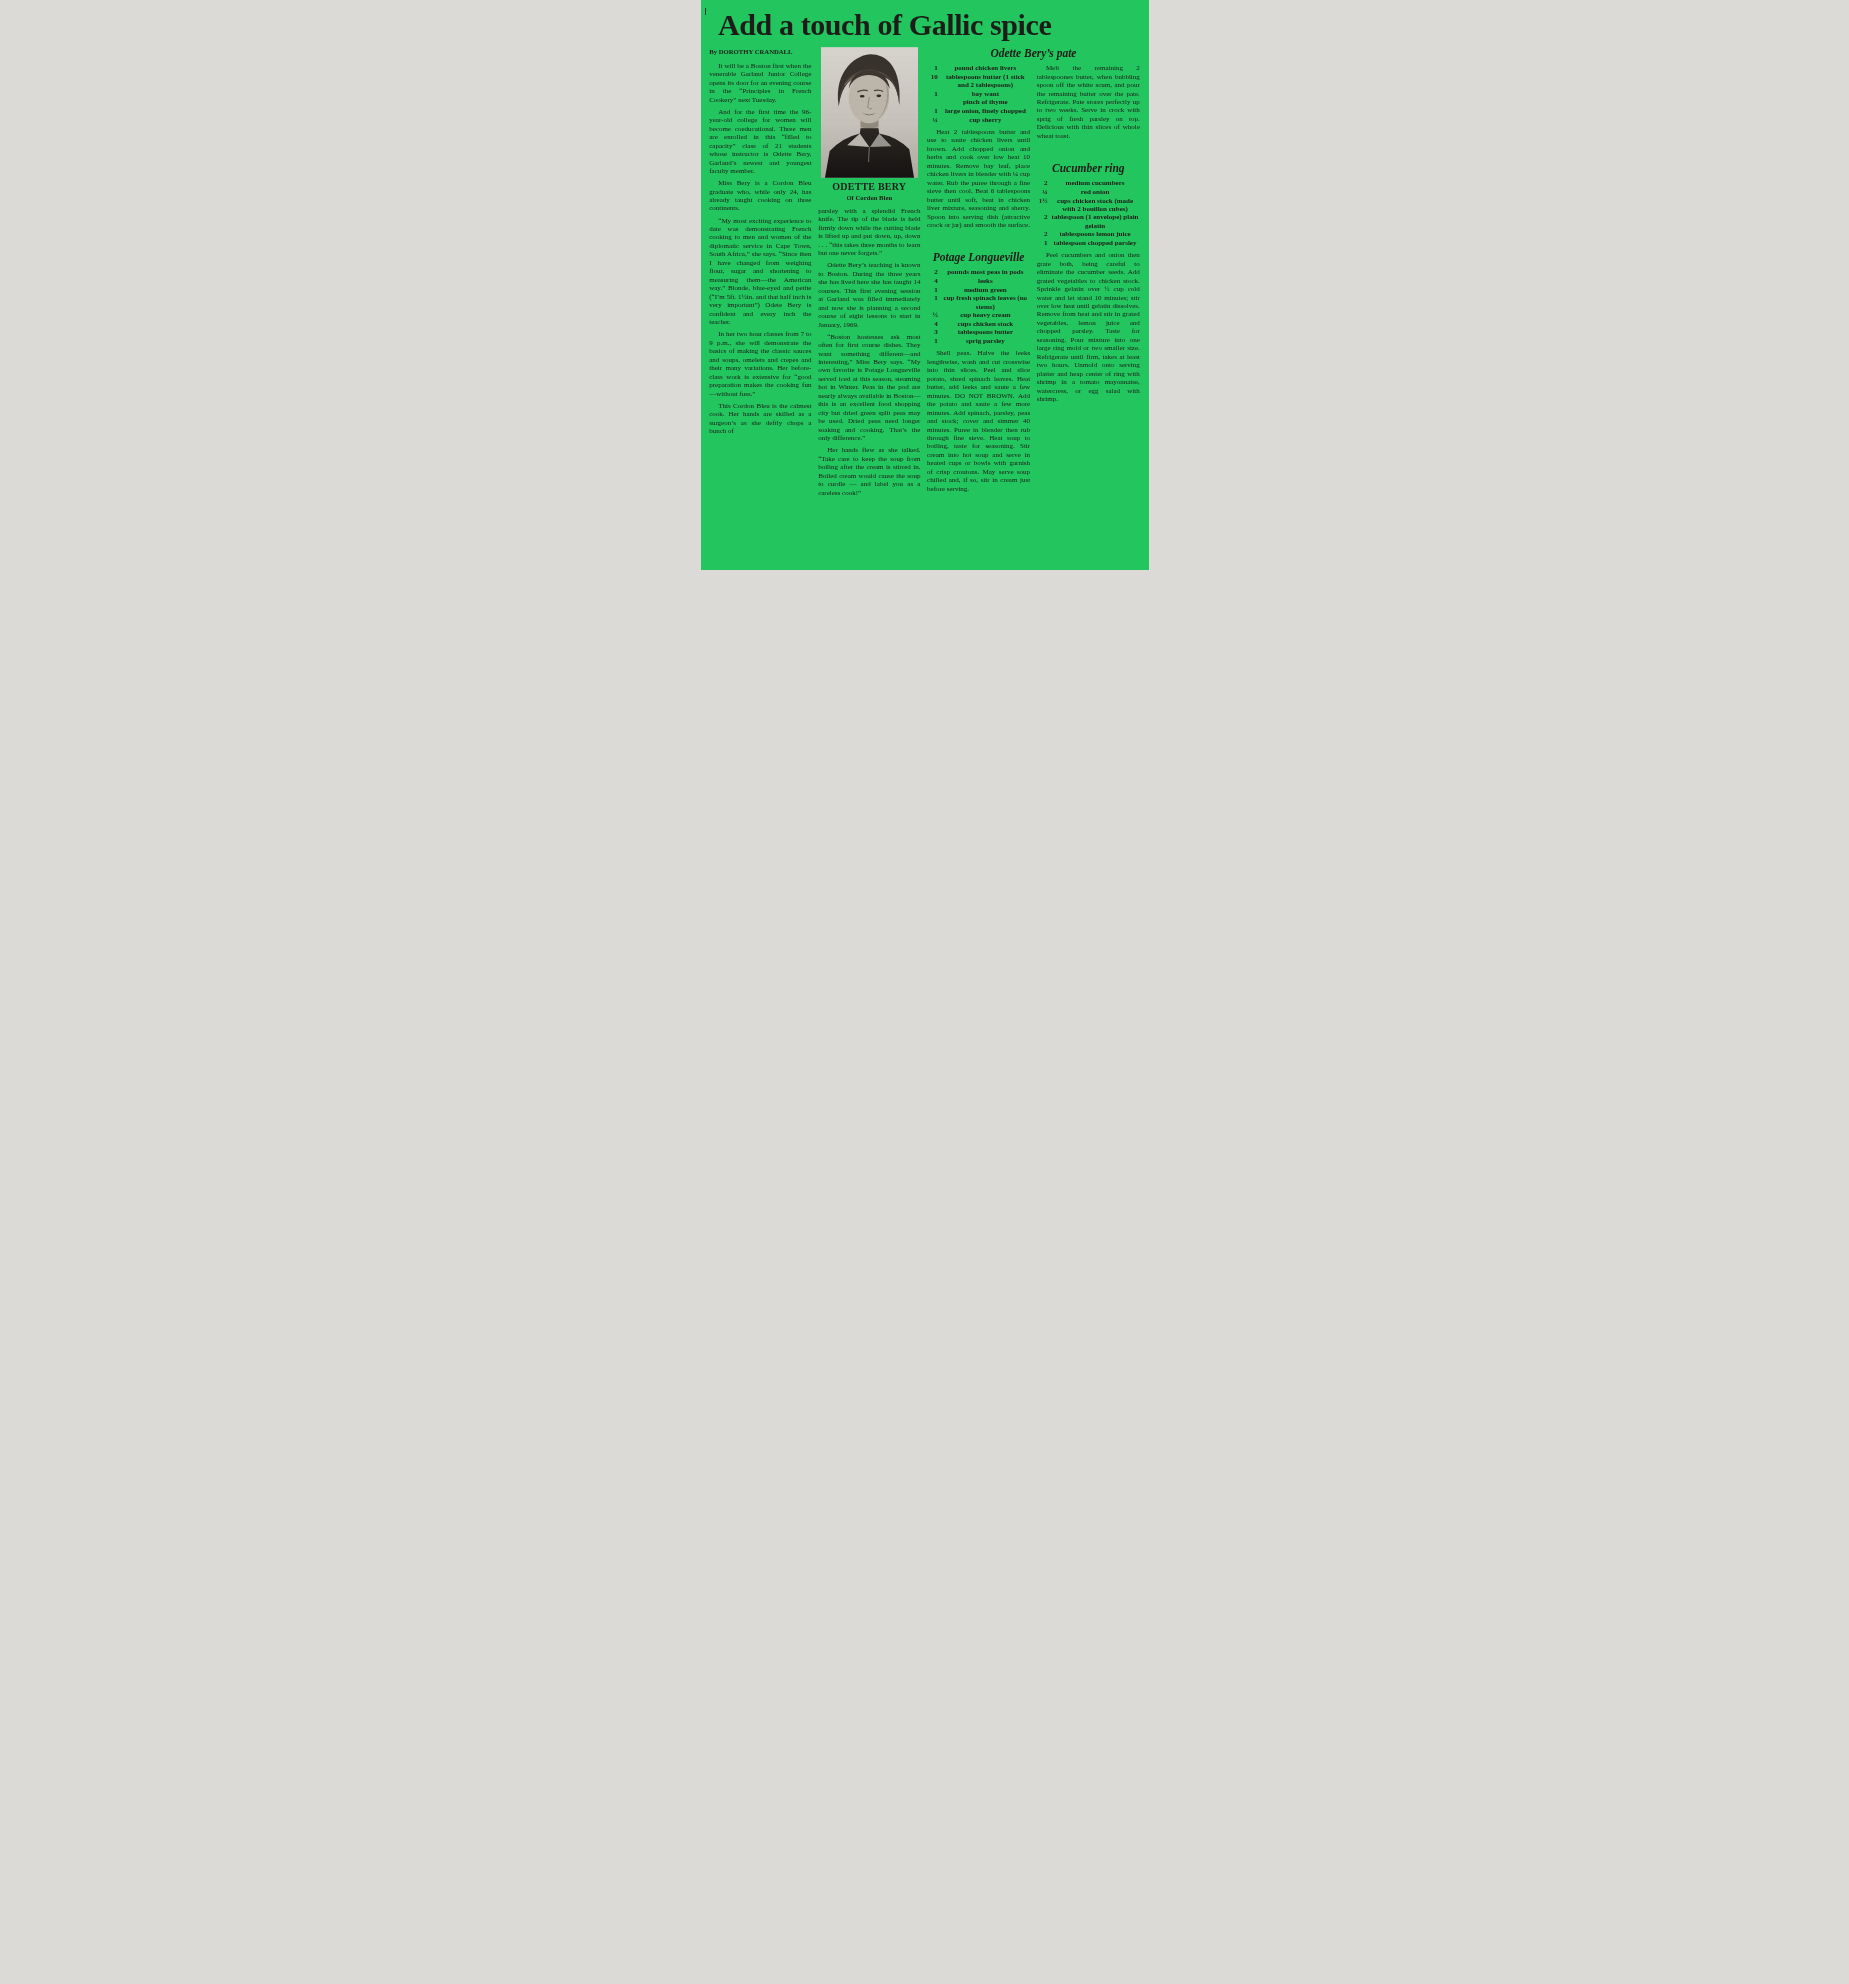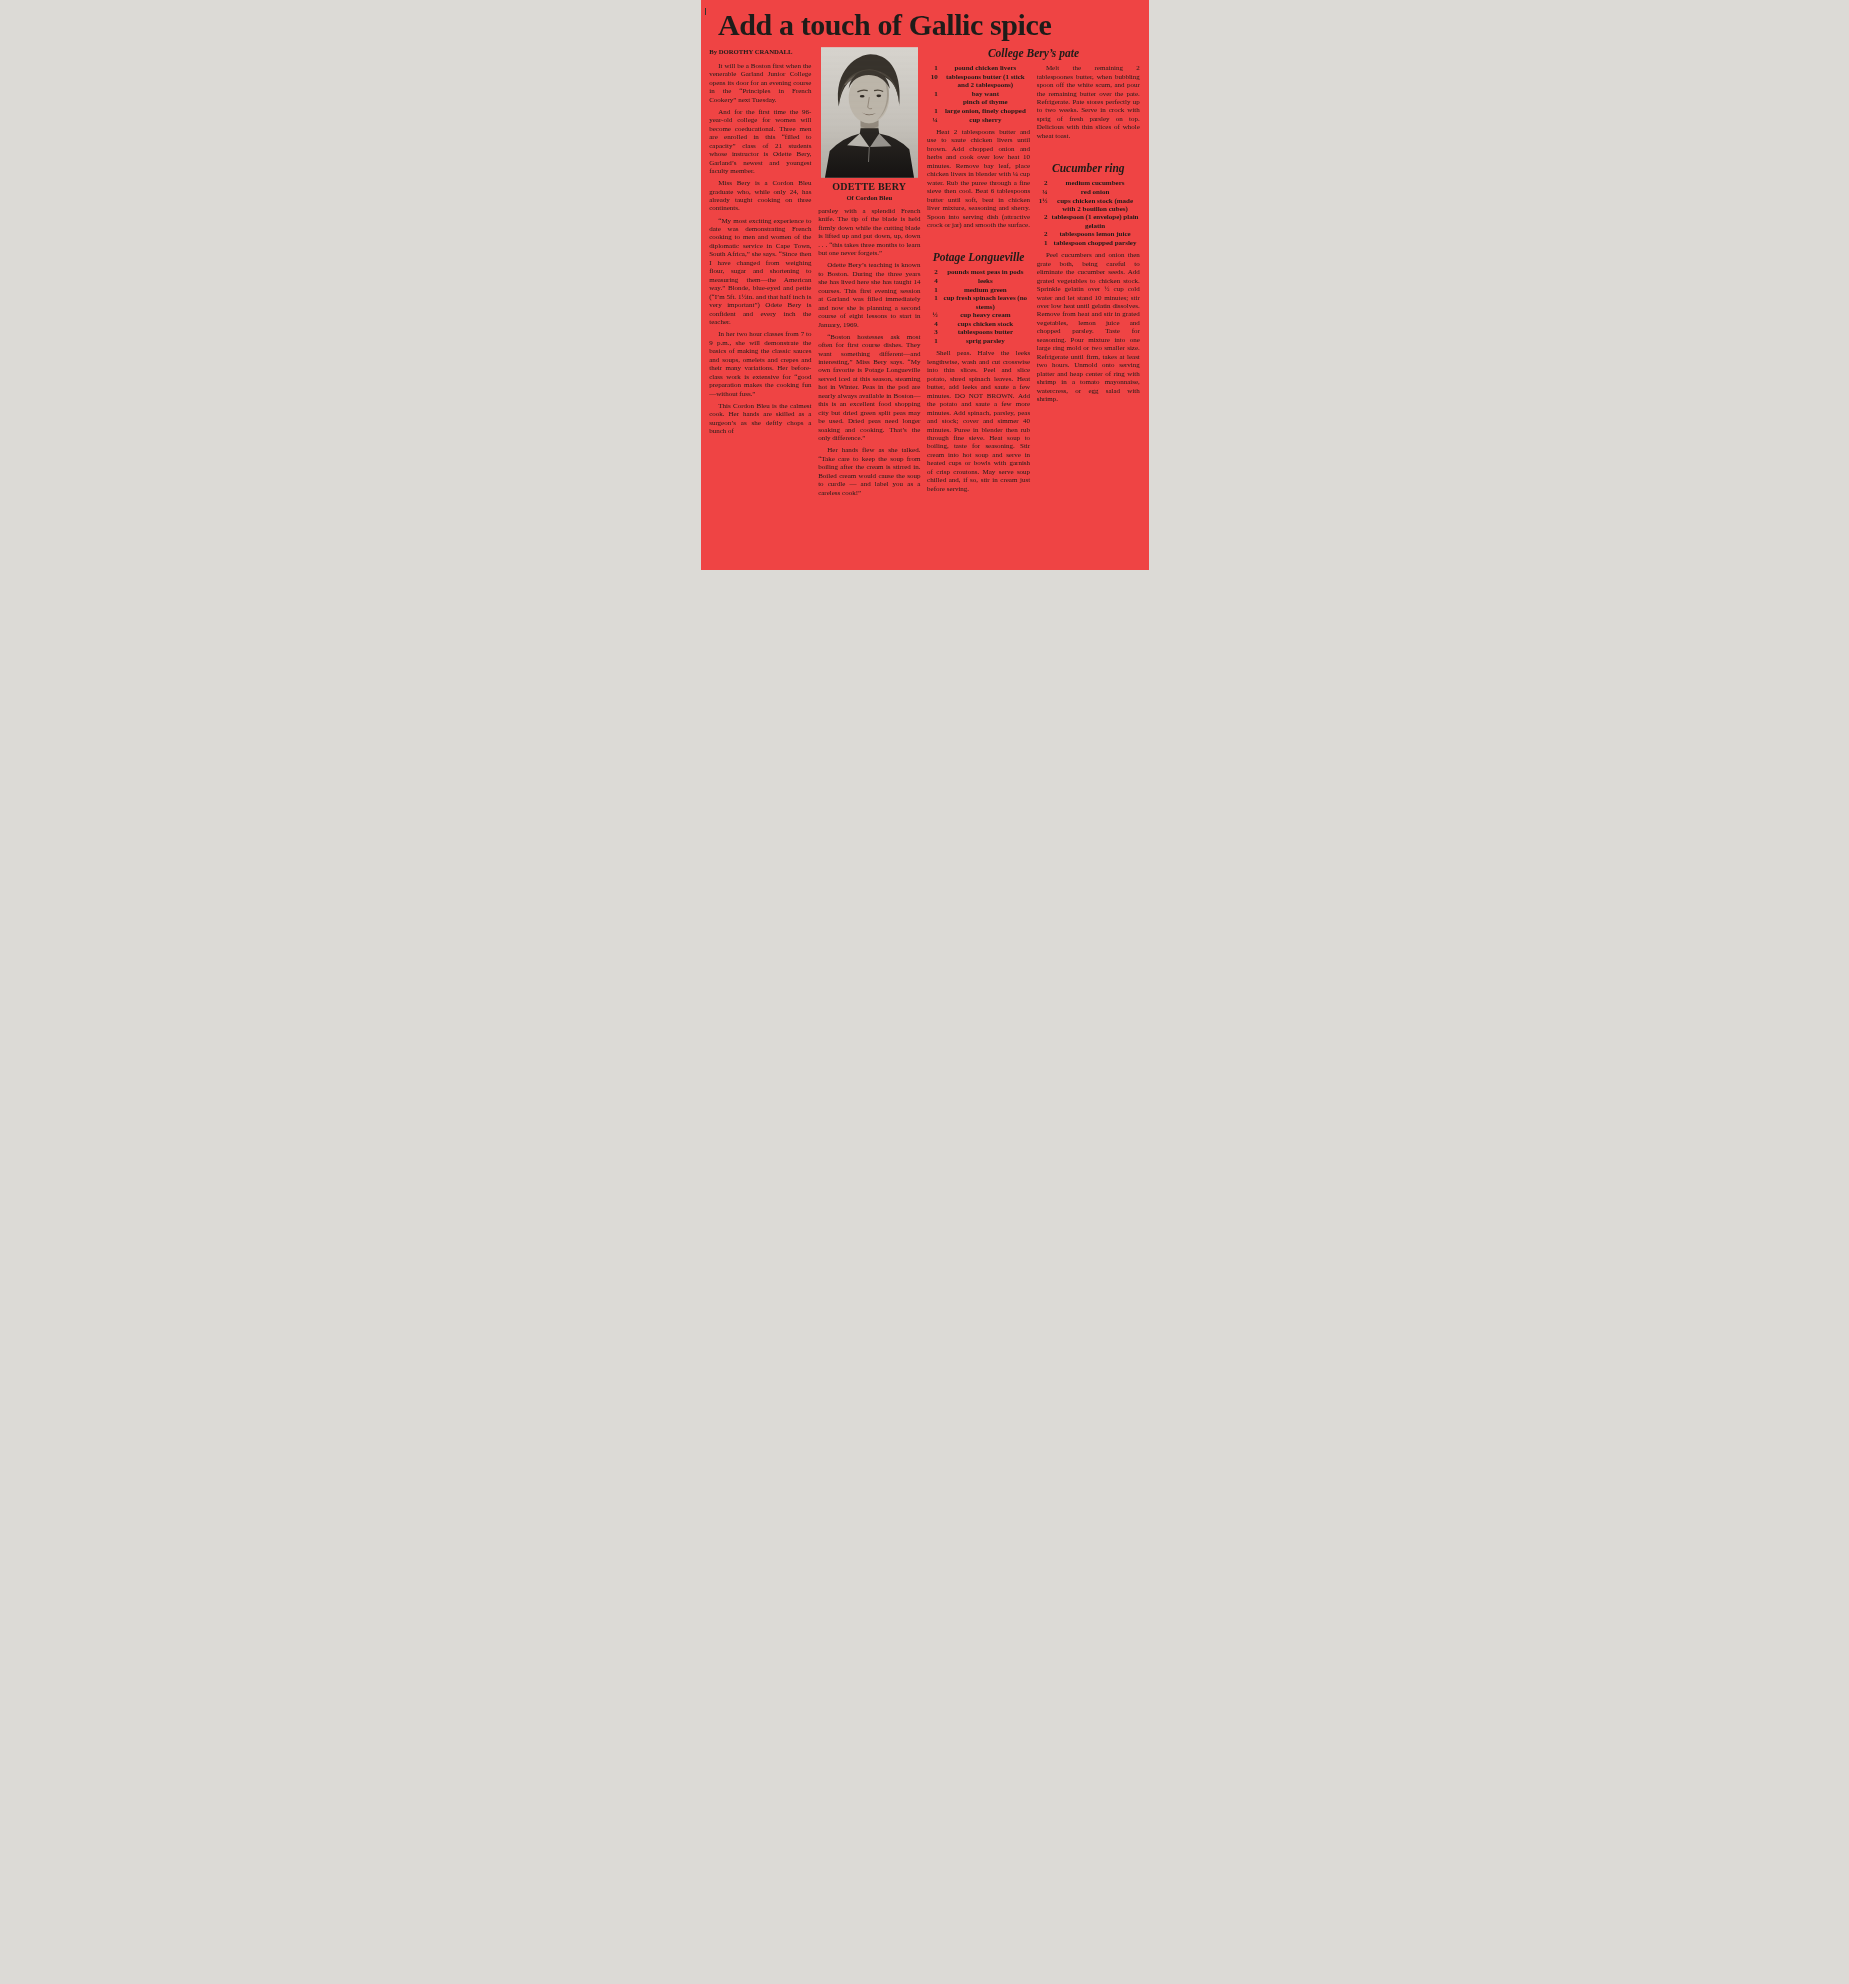--- a/index.html
+++ b/index.html
@@ -1,21 +1,21 @@
 <!DOCTYPE html>
 <html style="font-size:6.4px"><head>
 <meta charset="utf-8">
 <style>
   html,body{margin:0;padding:0;background:#dcdad6;}
   .page{
     position:relative;
     width:448px;
     min-height:570px;
     margin:0 auto;
-    background:#ef4444;
+    background:#22c55e;
     color:#1e1c19;
     font-family:"Liberation Serif","DejaVu Serif",serif;
     overflow:hidden;
   }
   .scan-tick{position:absolute;left:4.8px;top:8px;width:1.2px;height:6.7px;background:#35322d;}
   .headline{
     font-size:30px;
     font-weight:700;
     letter-spacing:-0.4px;
     line-height:1.02;
@@ -136,21 +136,21 @@
         <div class="cap1">ODETTE BERY</div>
         <div class="cap2">Of Cordon Bleu</div>
       </div>
       <p class="no-indent">parsley with a splendid French knife. The tip of the blade is held firmly down while the cutting blade is lifted up and put down, up, down . . . “this takes three months to learn but one never forgets.”</p>
       <p>Odette Bery’s teaching is known to Boston. During the three years she has lived here she has taught 14 courses. This first evening session at Garland was filled immediately and now she is planning a second course of eight lessons to start in January, 1969.</p>
       <p>“Boston hostesses ask most often for first course dishes. They want something different—and interesting,” Miss Bery says. “My own favorite is Potage Longueville served iced at this season, steaming hot in Winter. Peas in the pod are nearly always available in Boston—this is an excellent food shopping city but dried green split peas may be used. Dried peas need longer soaking and cooking. That’s the only difference.”</p>
       <p>Her hands flew as she talked. “Take care to keep the soup from boiling after the cream is stirred in. Boiled cream would cause the soup to curdle — and label you as a careless cook!”</p>
     </div>
 
     <div class="right-half">
-      <h2 class="recipe-title">College Bery’s pate</h2>
+      <h2 class="recipe-title">Odette Bery’s pate</h2>
       <div class="right-cols">
 
         <div class="col">
           <div class="ing-list">
             <div class="ing">
                 <span class="qty">1</span>
                 <span class="ing-text">pound chicken livers</span>
               </div>
             <div class="ing">
                 <span class="qty">10</span>

